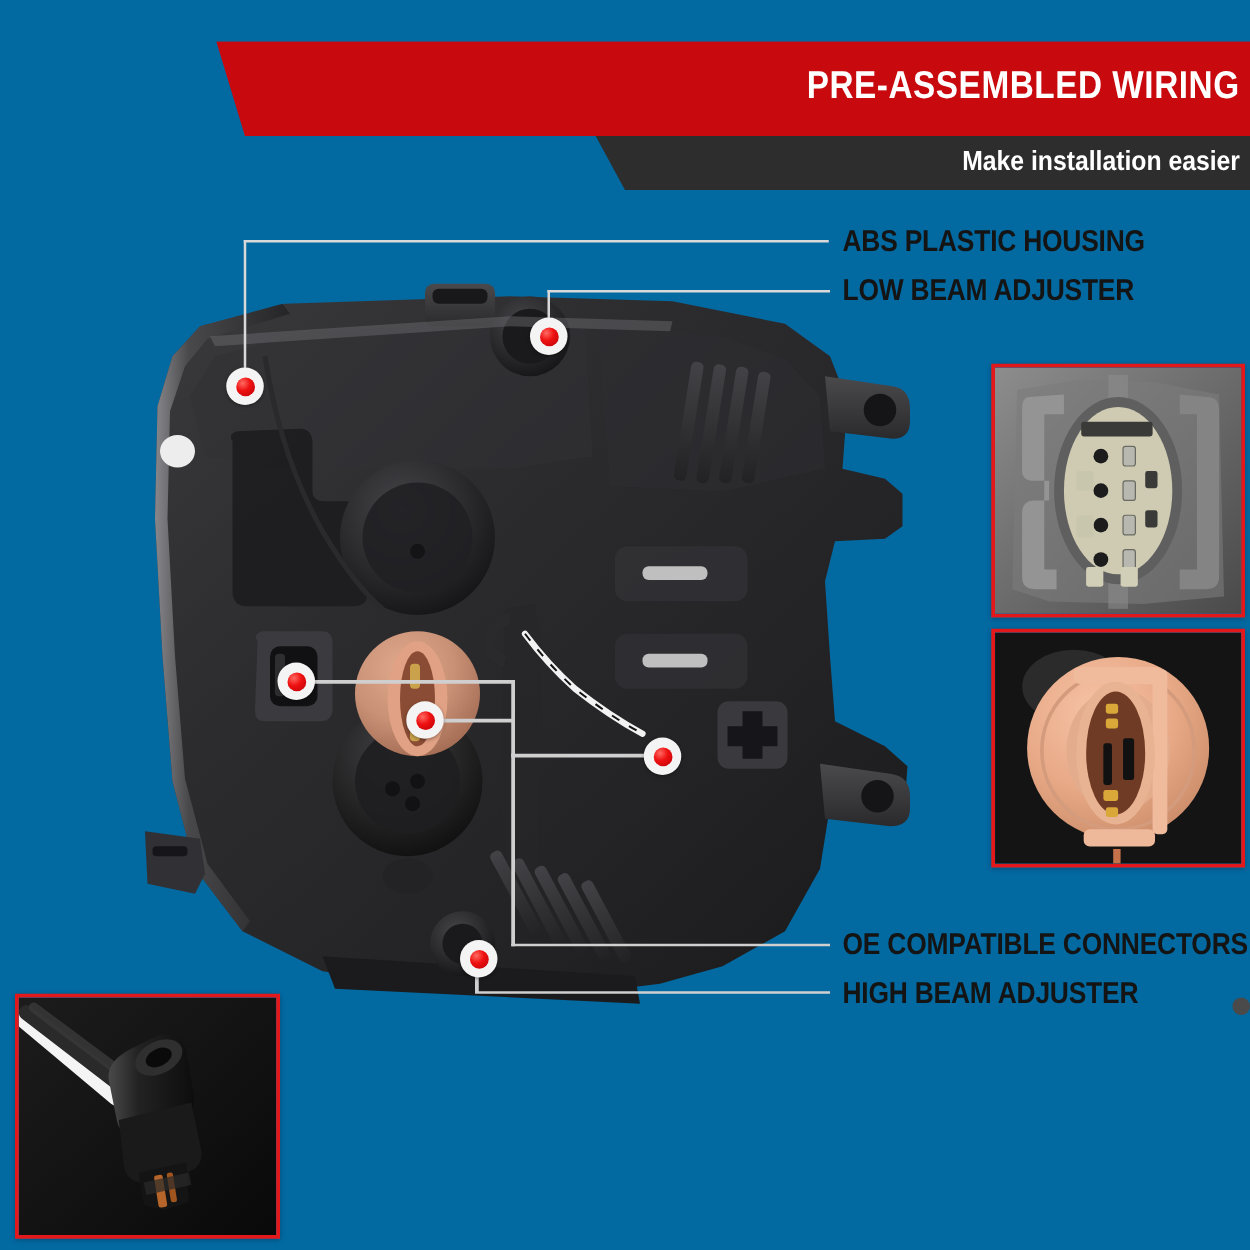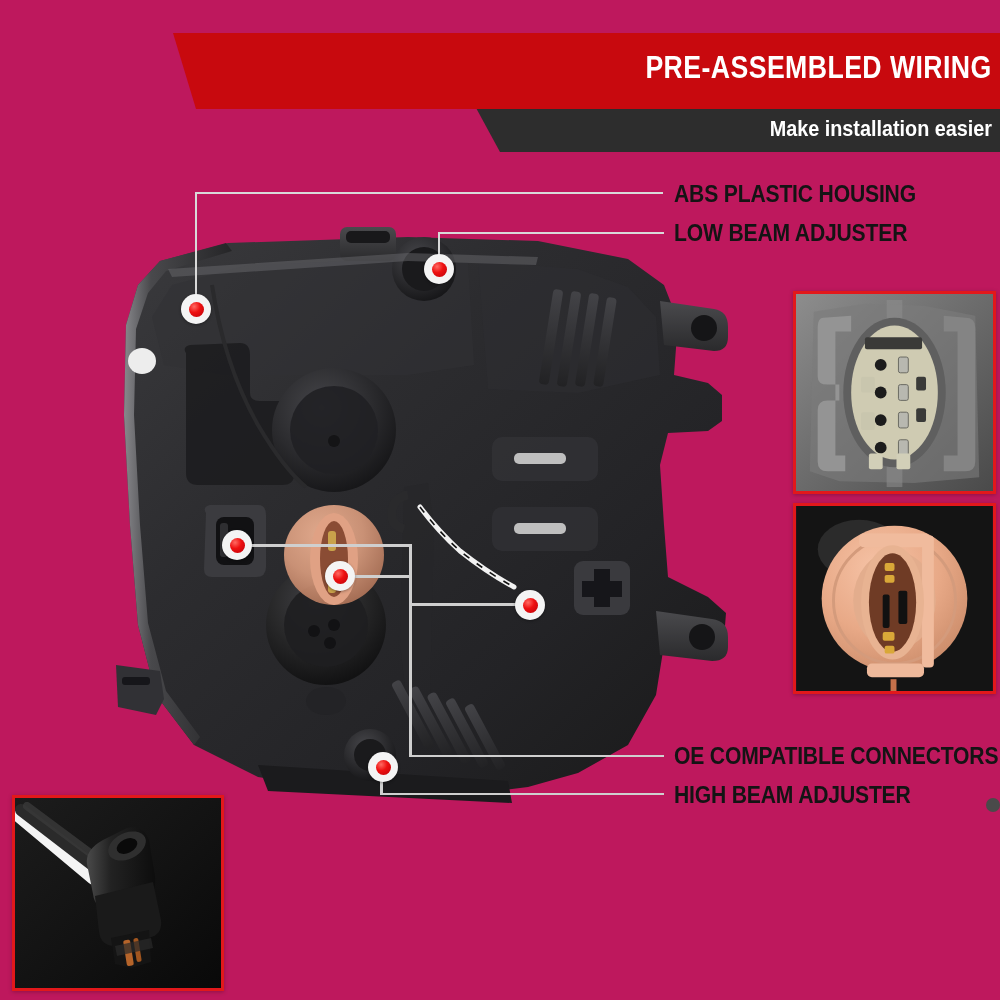--- a/index.html
+++ b/index.html
@@ -7,21 +7,21 @@
     padding: 0;
     background: #ffffff;
   }
   body {
     font-family: "Liberation Sans", sans-serif;
   }
   #page {
     position: relative;
     width: 1000px;
     height: 1000px;
-    background: #be185d;
+    background: #0369a1;
     overflow: hidden;
   }
 
   
   .banner-red {
     position: absolute;
     left: 0; top: 33px;
     width: 1000px; height: 76px;
     background: #c8090e;
     clip-path: polygon(173px 0, 1000px 0, 1000px 76px, 196px 76px);

